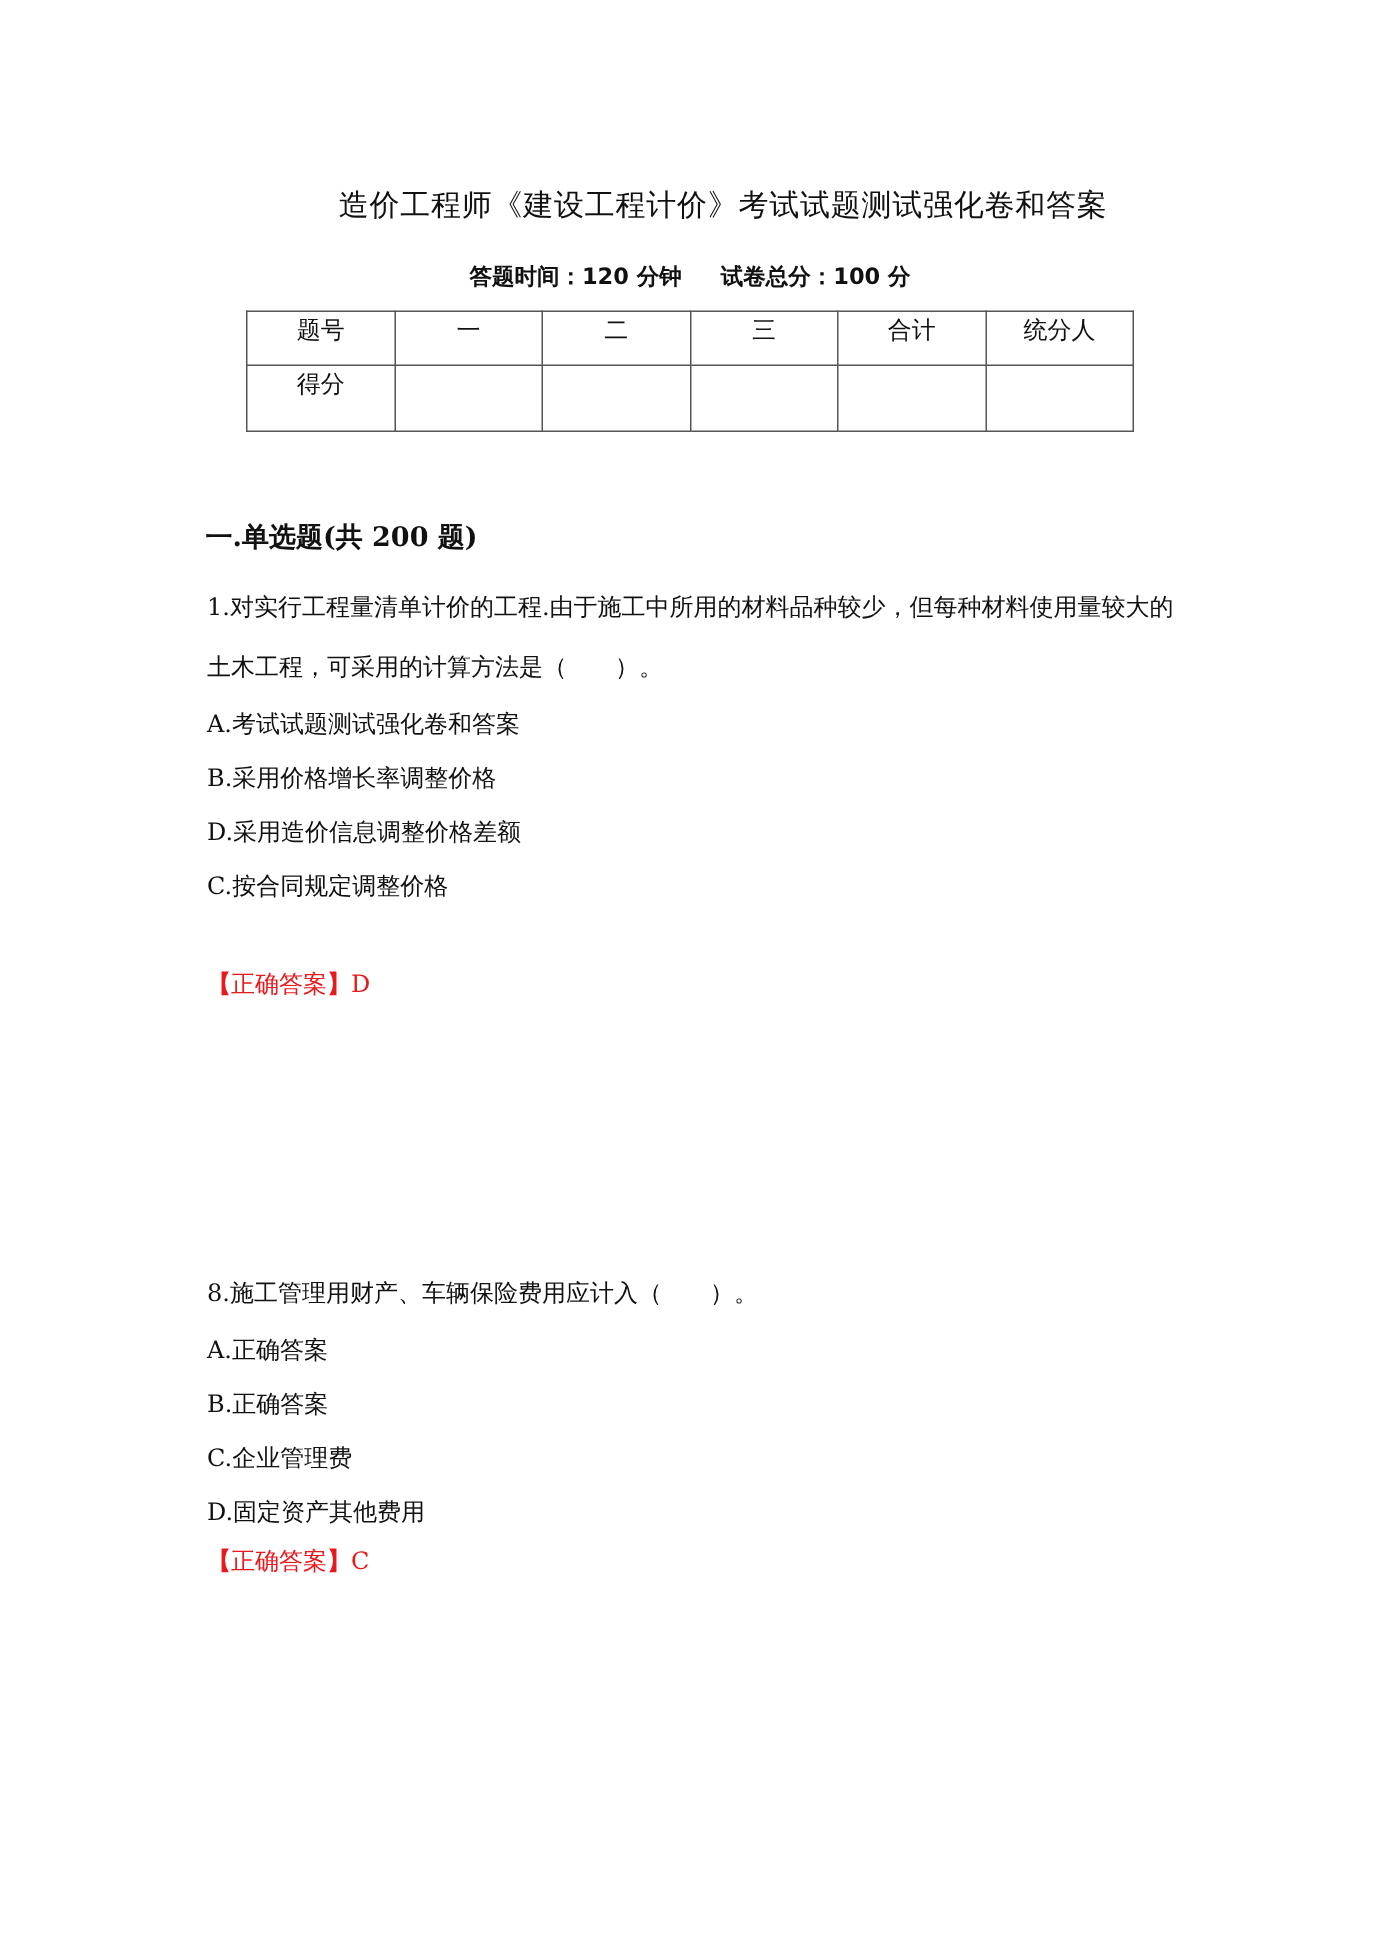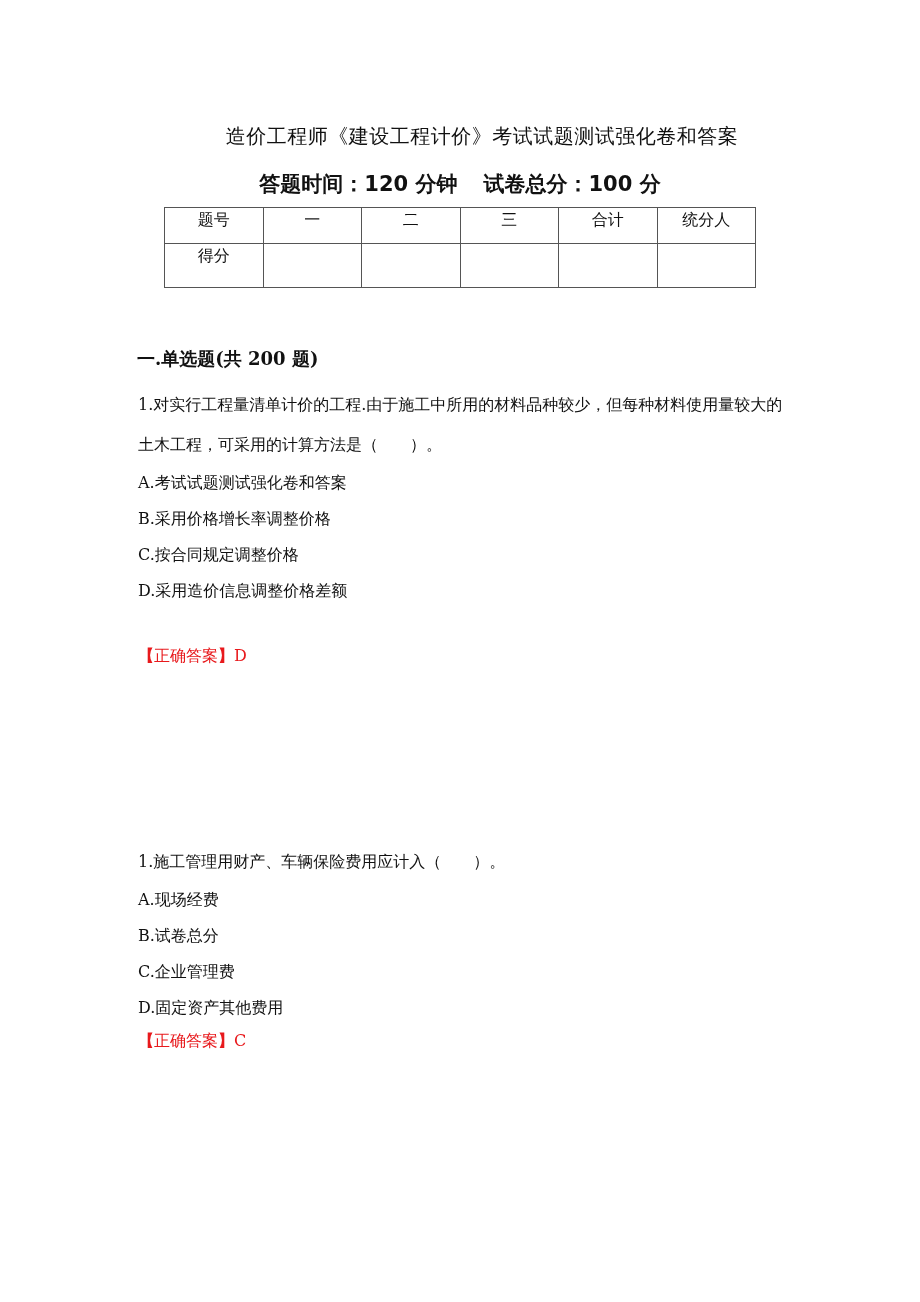--- a/index.html
+++ b/index.html
@@ -28,21 +28,21 @@
       line-height: 28px;
       padding-left: 22px;
     }
     .exam-meta {
       position: absolute;
       left: 0;
       width: 920px;
       top: 172px;
       text-align: center;
       font-family: "DejaVu Sans", "Liberation Sans", sans-serif;
-      font-size: 21px;
+      font-size: 15px;
       font-weight: bold;
       line-height: 24px;
     }
     .exam-meta .gap { display: inline-block; width: 26px; }
 
     table.score-table {
       position: absolute;
       left: 164px;
       top: 207px;
       width: 592px;
@@ -120,31 +120,31 @@
   </tr>
 </tbody>
   </table>
 
 <div class="section-heading">一.单选题(共 200 题)</div>
 
 <div class="question" style="top:385px;">
   <p class="stem">1.对实行工程量清单计价的工程.由于施工中所用的材料品种较少，但每种材料使用量较大的土木工程，可采用的计算方法是（　　）。</p>
   <p class="option">A.考试试题测试强化卷和答案</p>
   <p class="option">B.采用价格增长率调整价格</p>
+  <p class="option">D.采用造价信息调整价格差额</p>
   <p class="option">C.按合同规定调整价格</p>
-  <p class="option">D.采用造价信息调整价格差额</p>
 </div>
 
 <div class="answer" style="top:643px;text-align:center;">
   <span class="bracket">【</span><span>正确答案</span><span class="bracket">】</span><span>D</span>
 </div>
 
 <div class="question" style="top:842px;">
-  <p class="stem">1.施工管理用财产、车辆保险费用应计入（　　）。</p>
-  <p class="option">A.现场经费</p>
-  <p class="option">B.试卷总分</p>
+  <p class="stem">8.施工管理用财产、车辆保险费用应计入（　　）。</p>
+  <p class="option">A.正确答案</p>
+  <p class="option">B.正确答案</p>
   <p class="option">C.企业管理费</p>
   <p class="option">D.固定资产其他费用</p>
 </div>
 
 <div class="answer" style="top:1028px;">
   <span class="bracket">【</span><span>正确答案</span><span class="bracket">】</span><span>C</span>
 </div>
 
 </body></html>

